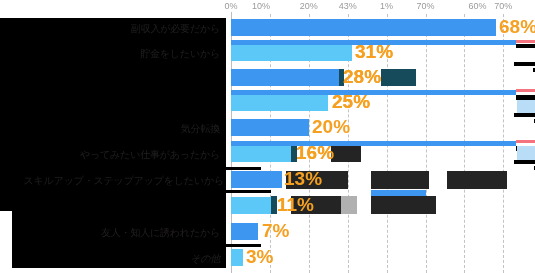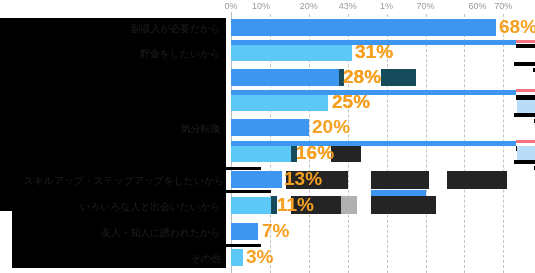--- a/index.html
+++ b/index.html
@@ -119,22 +119,22 @@
 
 <div id="chart-root">
 
   <div class="mask" style="left:0px; top:18px; width:226px; height:193px;"></div>
   <div class="mask" style="left:12px; top:196px; width:214px; height:72px;"></div>
 
   <div class="label-col">
     <div class="cat-label" style="top:23px;">副収入が必要だから</div>
     <div class="cat-label" style="top:48px;">貯金をしたいから</div>
     <div class="cat-label" style="top:123px;">気分転換</div>
+    <div class="cat-label" style="top:149px;">やってみたい仕事があったから</div>
     <div class="cat-label" style="top:175px; right:2px;">スキルアップ・ステップアップをしたいから</div>
-    <div class="cat-label" style="top:201px;">いろいろな人と出会いたいから</div>
     <div class="cat-label" style="top:227px;">友人・知人に誘われたから</div>
     <div class="cat-label" style="top:253px;font-style:italic;">その他</div>
   </div>
 
   <div class="plot">
 
     <div class="axis-band">
       <div class="tick-label" style="left:0px;">0%</div>
       <div class="tick-label" style="left:30px;">10%</div>
       <div class="tick-label" style="left:77.8px;">20%</div>

